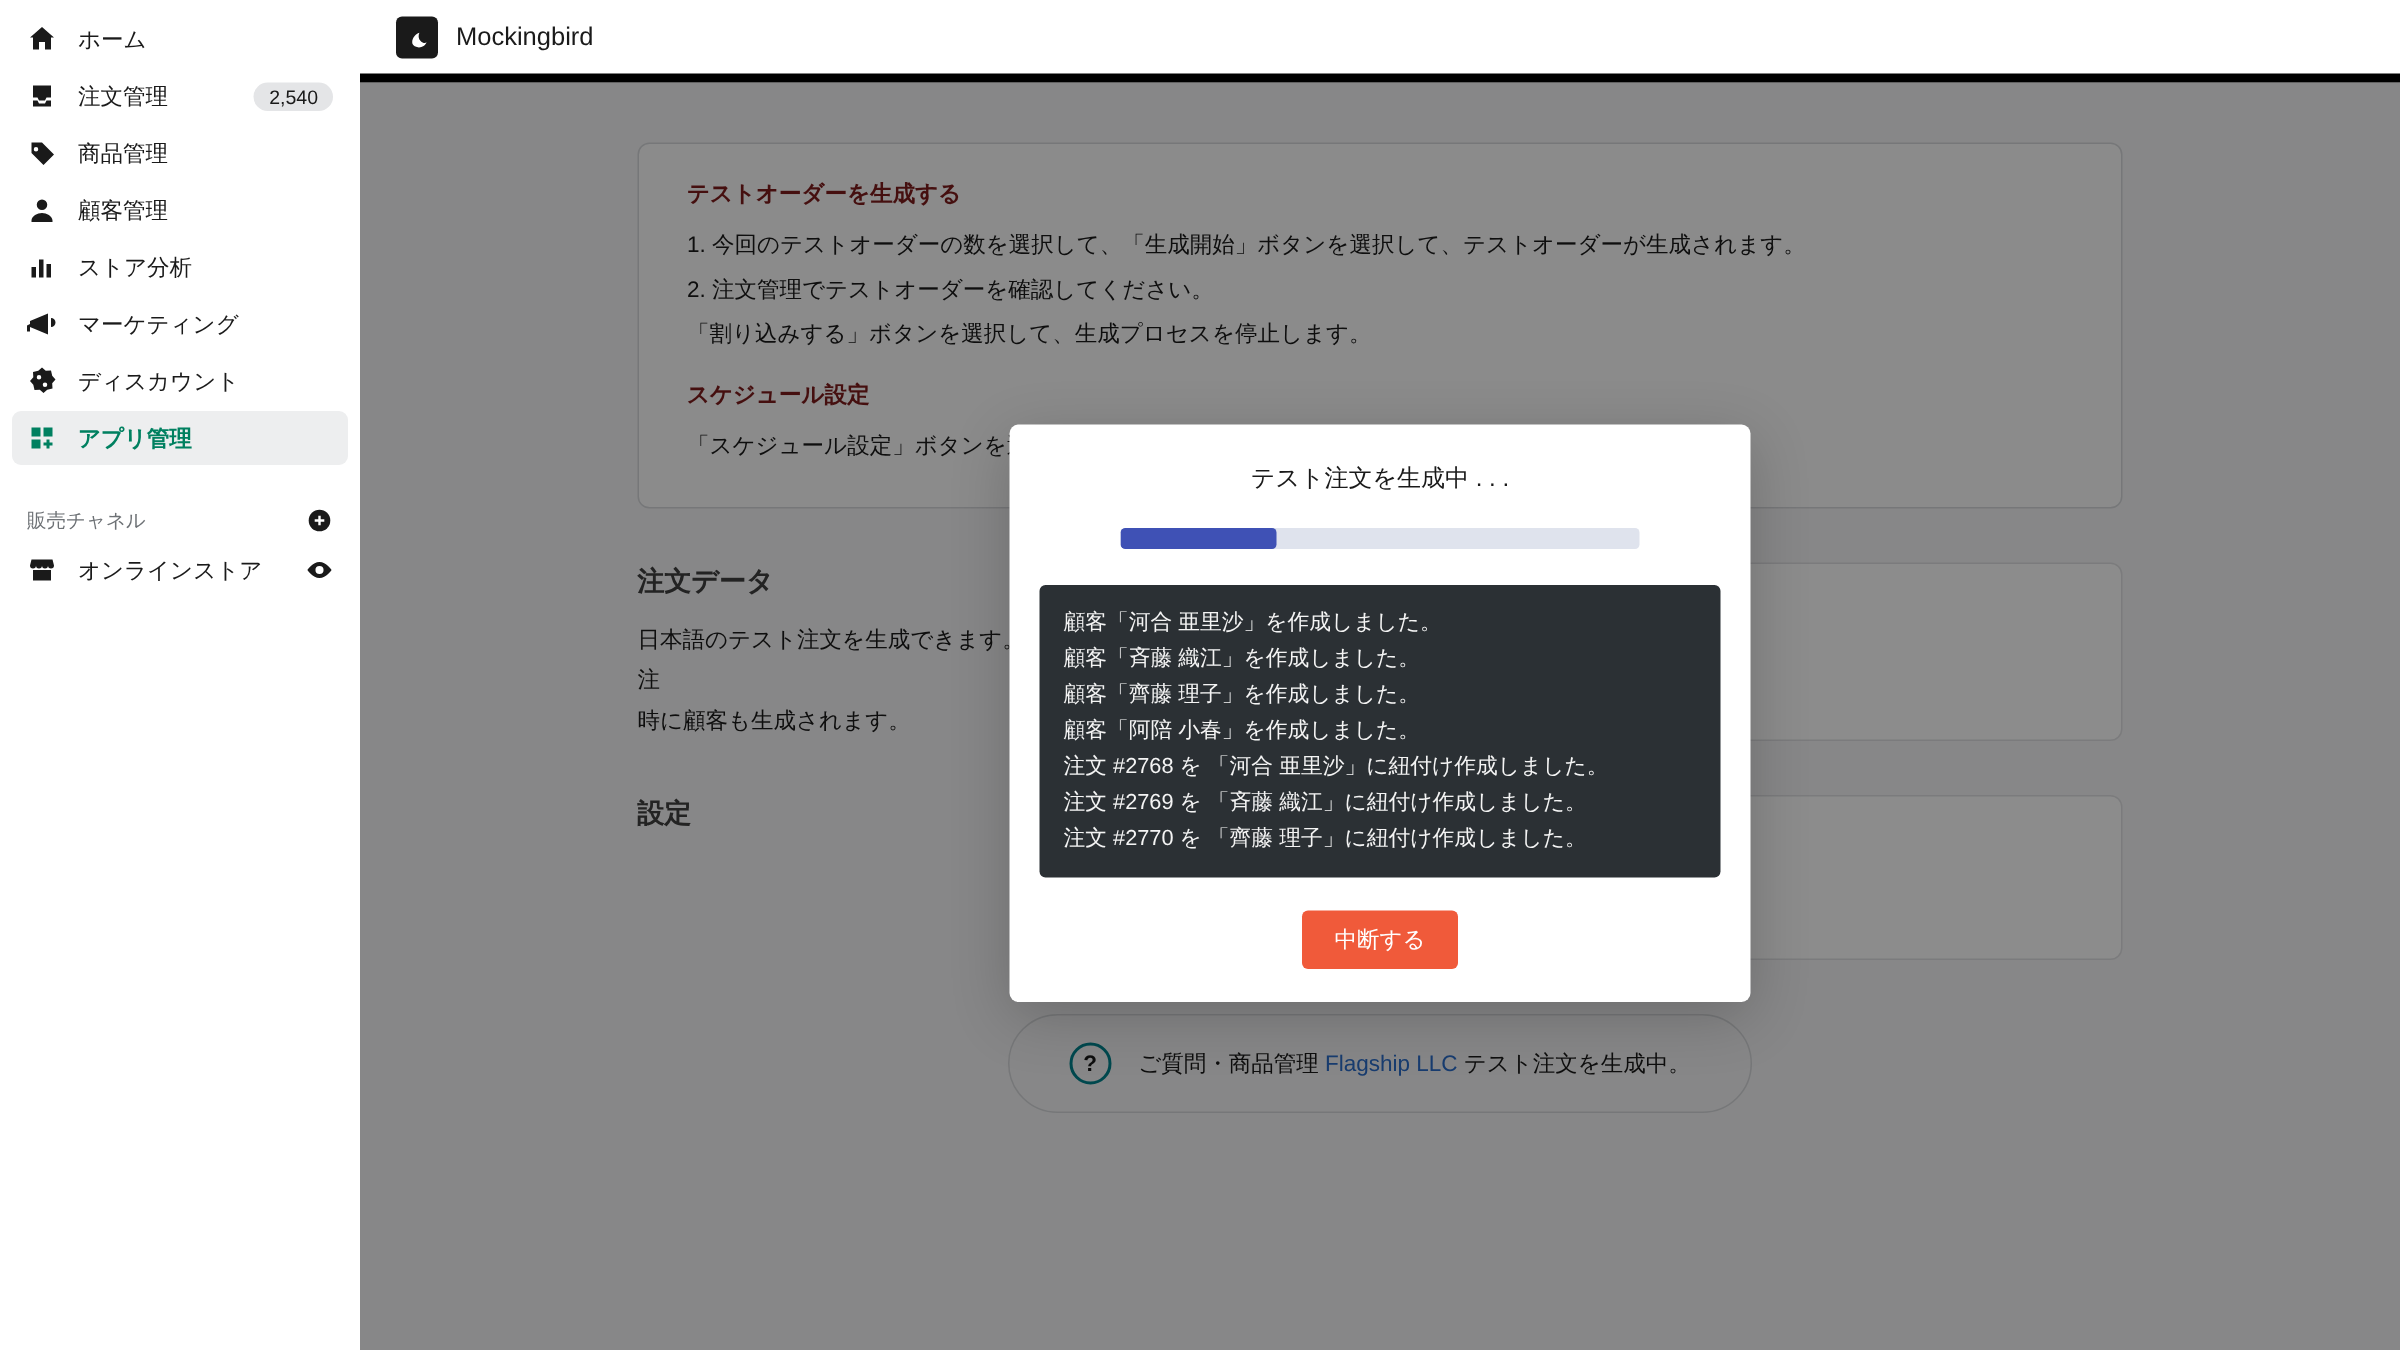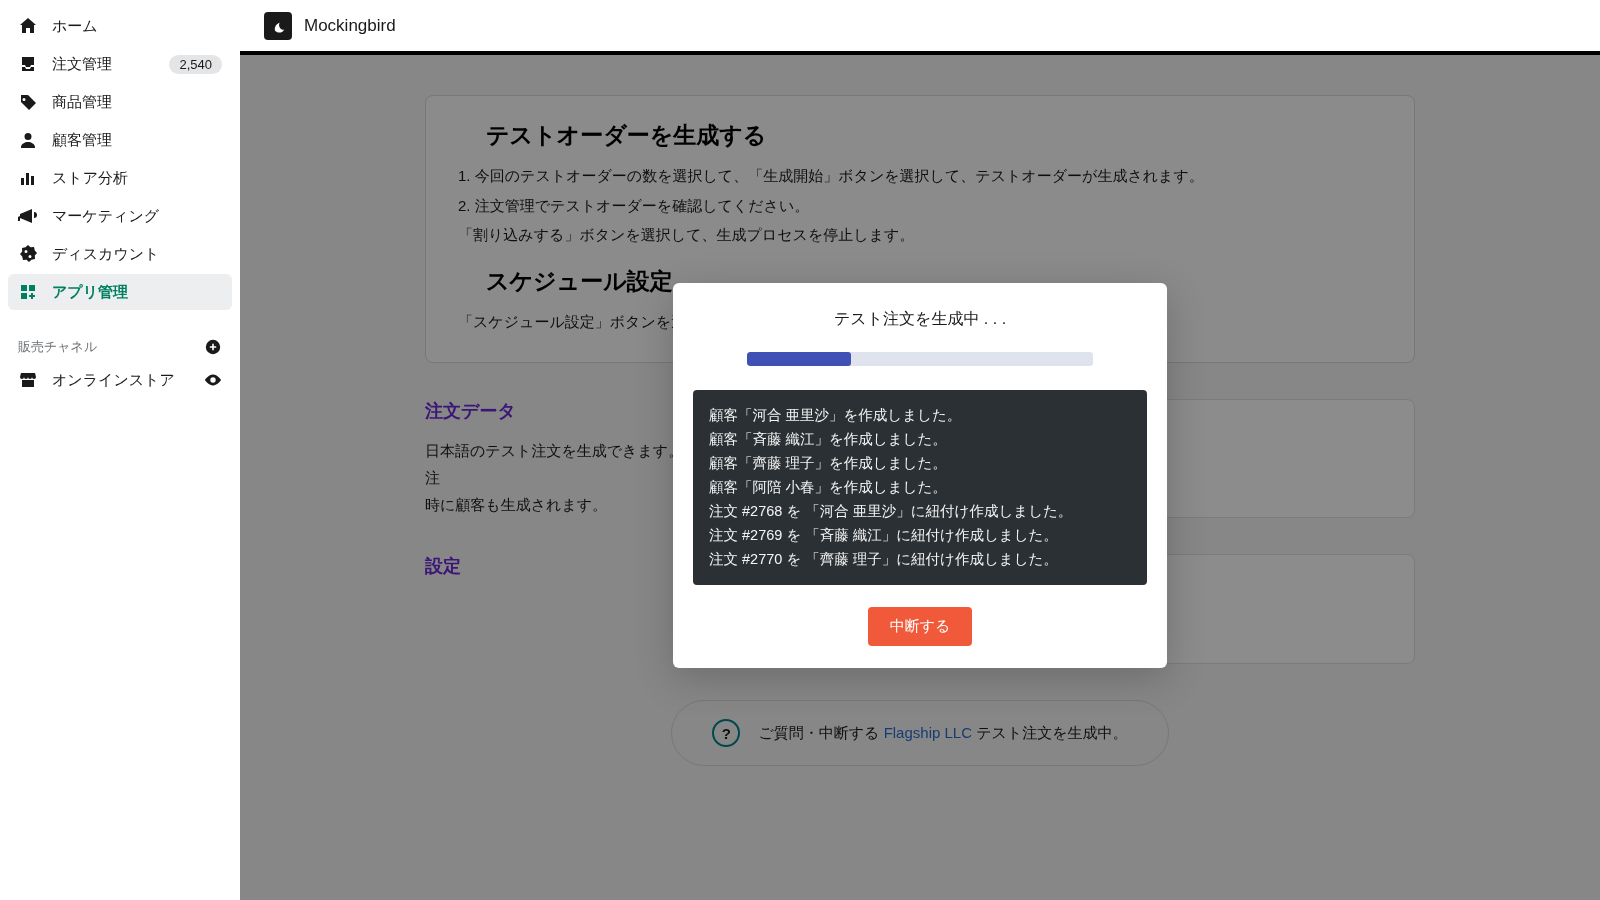--- a/index.html
+++ b/index.html
@@ -21,36 +21,36 @@
 .section-title { font-size: 13px; color: #6d7175; font-weight: 400; }
 .section-icon { width: 18px; height: 18px; display: flex; align-items: center; justify-content: center; cursor: pointer; }
 .section-icon svg { width: 16px; height: 16px; fill: #1a1a1a; }
 
 .channel-item { display: flex; align-items: center; padding: 8px 10px; border-radius: 6px; cursor: pointer; }
 .channel-item .nav-label { flex: 1; }
 .channel-action { width: 18px; height: 18px; display: flex; align-items: center; justify-content: center; }
 .channel-action svg { width: 18px; height: 18px; fill: #1a1a1a; }
 
 .main { flex: 1; display: flex; flex-direction: column; background: #f6f6f7; }
-.topbar { height: 55px; background: #fff; border-bottom: 4px solid #000000; display: flex; align-items: center; padding: 0 24px; }
+.topbar { height: 55px; background: #fff; border-bottom: 6px solid #000000; display: flex; align-items: center; padding: 0 24px; }
 .app-logo { width: 28px; height: 28px; border-radius: 4px; background: #1a1a1a; display: flex; align-items: center; justify-content: center; margin-right: 12px; }
 .app-logo svg { width: 16px; height: 16px; fill: #fff; }
 .app-name { font-size: 17px; font-weight: 500; color: #1a1a1a; }
 
 .content { flex: 1; padding: 40px 60px; overflow: auto; }
 .content-inner { max-width: 990px; margin: 0 auto; }
 
 .card { background: #fdfdfd; border: 1px solid #d7d9dc; border-radius: 8px; padding: 24px 32px; margin-bottom: 36px; }
-.card h2 { font-size: 23px; font-weight: 600; color: #000000; margin-bottom: 12px; margin-left: 28px; }
+.card h2 { font-size: 15px; font-weight: 600; color: #7f1d1d; margin-bottom: 12px; }
 .card p { font-size: 15px; color: #1a1a1a; line-height: 1.7; margin-bottom: 4px; }
 .card .spacer { height: 14px; }
 
 .section-row { display: flex; gap: 40px; margin-bottom: 36px; }
 .section-left { width: 260px; flex-shrink: 0; }
-.section-left h3 { font-size: 18px; font-weight: 600; color: #6d28d9; margin-bottom: 14px; }
+.section-left h3 { font-size: 18px; font-weight: 600; color: #404040; margin-bottom: 14px; }
 .section-left p { font-size: 15px; color: #1a1a1a; line-height: 1.8; }
 .section-right { flex: 1; background: #fff; border: 1px solid #e0e1e3; border-radius: 8px; min-height: 110px; }
 
 .footer-note { display: flex; align-items: center; justify-content: center; gap: 18px; border: 1px solid #d7d9dc; border-radius: 999px; padding: 18px 40px; width: fit-content; margin: 28px auto 0; }
 .help-icon { width: 28px; height: 28px; border: 2px solid #00848e; border-radius: 50%; display: flex; align-items: center; justify-content: center; color: #00848e; font-size: 17px; font-weight: 700; }
 .footer-note span { font-size: 15px; color: #1a1a1a; }
 .footer-note a { color: #2c6ecb; text-decoration: none; }
 
 .overlay { position: absolute; top: 55px; left: 240px; right: 0; bottom: 0; background: rgba(0,0,0,0.45); display: flex; align-items: flex-start; justify-content: center; padding-top: 228px; }
 .modal { width: 494px; background: #fff; border-radius: 6px; padding: 26px 20px 22px; box-shadow: 0 10px 40px rgba(0,0,0,0.2); }
@@ -190,21 +190,21 @@
         <div class="section-row">
           <div class="section-left">
             <h3>設定</h3>
           </div>
           <div class="section-right"></div>
         </div>
 
         <div class="footer-note">
           <span class="help-icon">?</span>
           <span>
-            <span>ご質問・中断する </span><a href="#">Flagship LLC</a><span> テスト注文を生成中。</span>
+            <span>ご質問・商品管理 </span><a href="#">Flagship LLC</a><span> テスト注文を生成中。</span>
           </span>
         </div>
       </div>
     </div>
   </main>
 </div>
 
 <div class="overlay">
   <div class="modal">
     <div class="modal-title">テスト注文を生成中 . . .</div>

